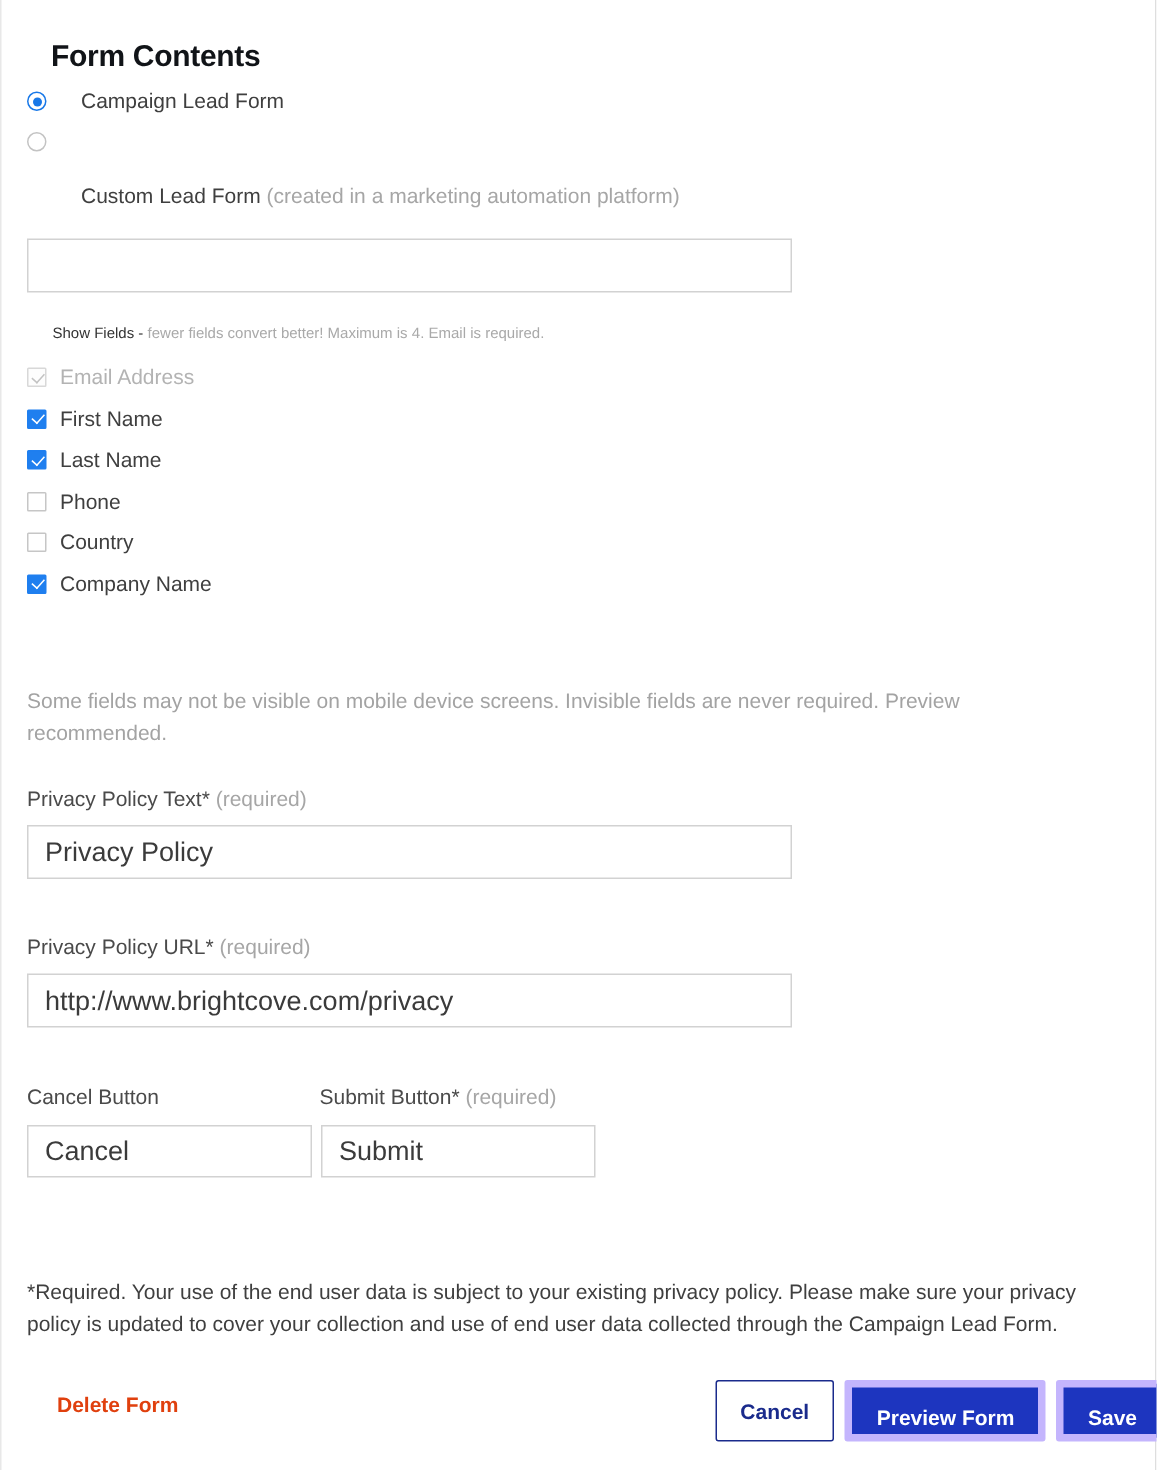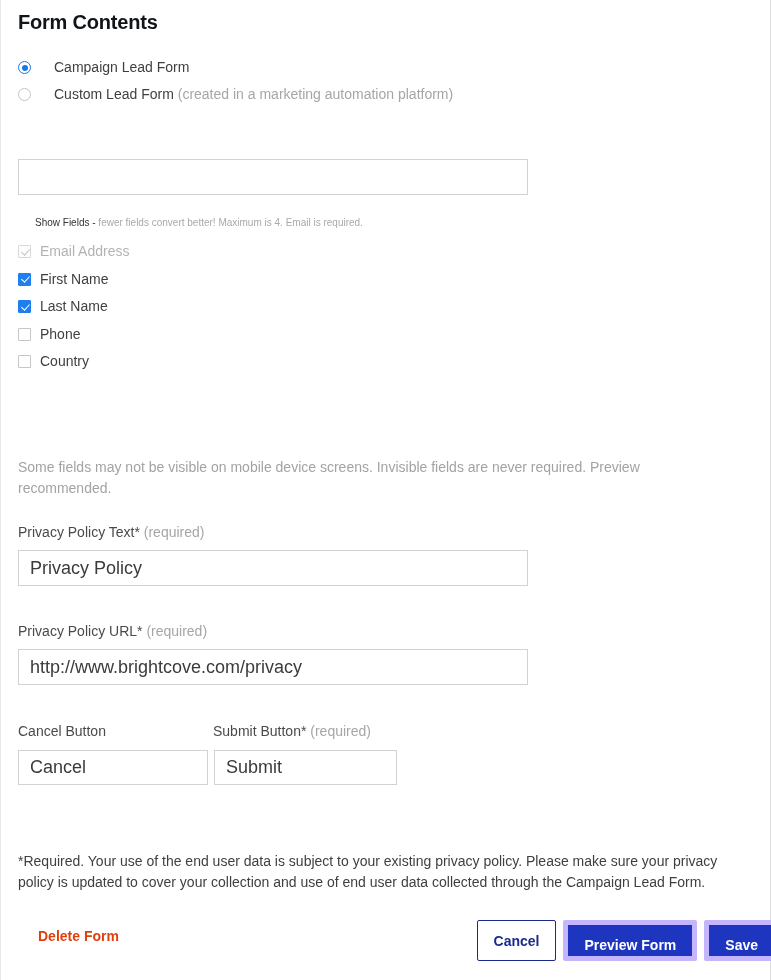--- a/index.html
+++ b/index.html
@@ -32,21 +32,21 @@
 
   
   .page-title {
     font-size: 20px;
     font-weight: bold;
     color: #111418;
     letter-spacing: -0.2px;
     position: absolute;
     left: 17px;
     top: 11px;
-    margin: 0;
+    margin: 16px;
   }
 
   
   .radio-group {
     position: absolute;
     left: 17px;
     top: 58px;
   }
   .radio-row {
     display: flex;
@@ -83,21 +83,21 @@
     background: #1878e8;
   }
   .radio-label {
     font-size: 14px;
     color: #3f3f3f;
     line-height: 19px;
   }
   .radio-sub {
     color: #a6a6a6;
   }
-  .radio-row.disabled .radio-label { color: #3f3f3f; }
+  .radio-row.disabled .radio-label { color: #3f3f3f; margin-top: 36px; }
 
   
   .field-label {
     font-size: 14px;
     color: #4a4a4a;
     line-height: 17px;
   }
   .field-label .req {
     color: #a6a6a6;
   }
@@ -378,20 +378,24 @@
     <div class="cb-row">
       <span class="cb-mark"></span>
       <span class="cb-label">Phone</span>
     </div>
 
     <div class="cb-row">
       <span class="cb-mark"></span>
       <span class="cb-label">Country</span>
     </div>
 
+    <div class="cb-row">
+      <span class="cb-mark checked"></span>
+      <span class="cb-label">Company Name</span>
+    </div>
 
 
   </div>
 
   <p class="note">Some fields may not be visible on mobile device screens. Invisible fields are never required. Preview recommended.</p>
 
   <label class="field-label lbl-pp-text"><span>Privacy Policy Text*</span> <span class="req">(required)</span></label>
   <input id="pp-text-input" class="text-input" type="text" value="Privacy Policy" style="">
 
   <label class="field-label lbl-pp-url"><span>Privacy Policy URL*</span> <span class="req">(required)</span></label>

